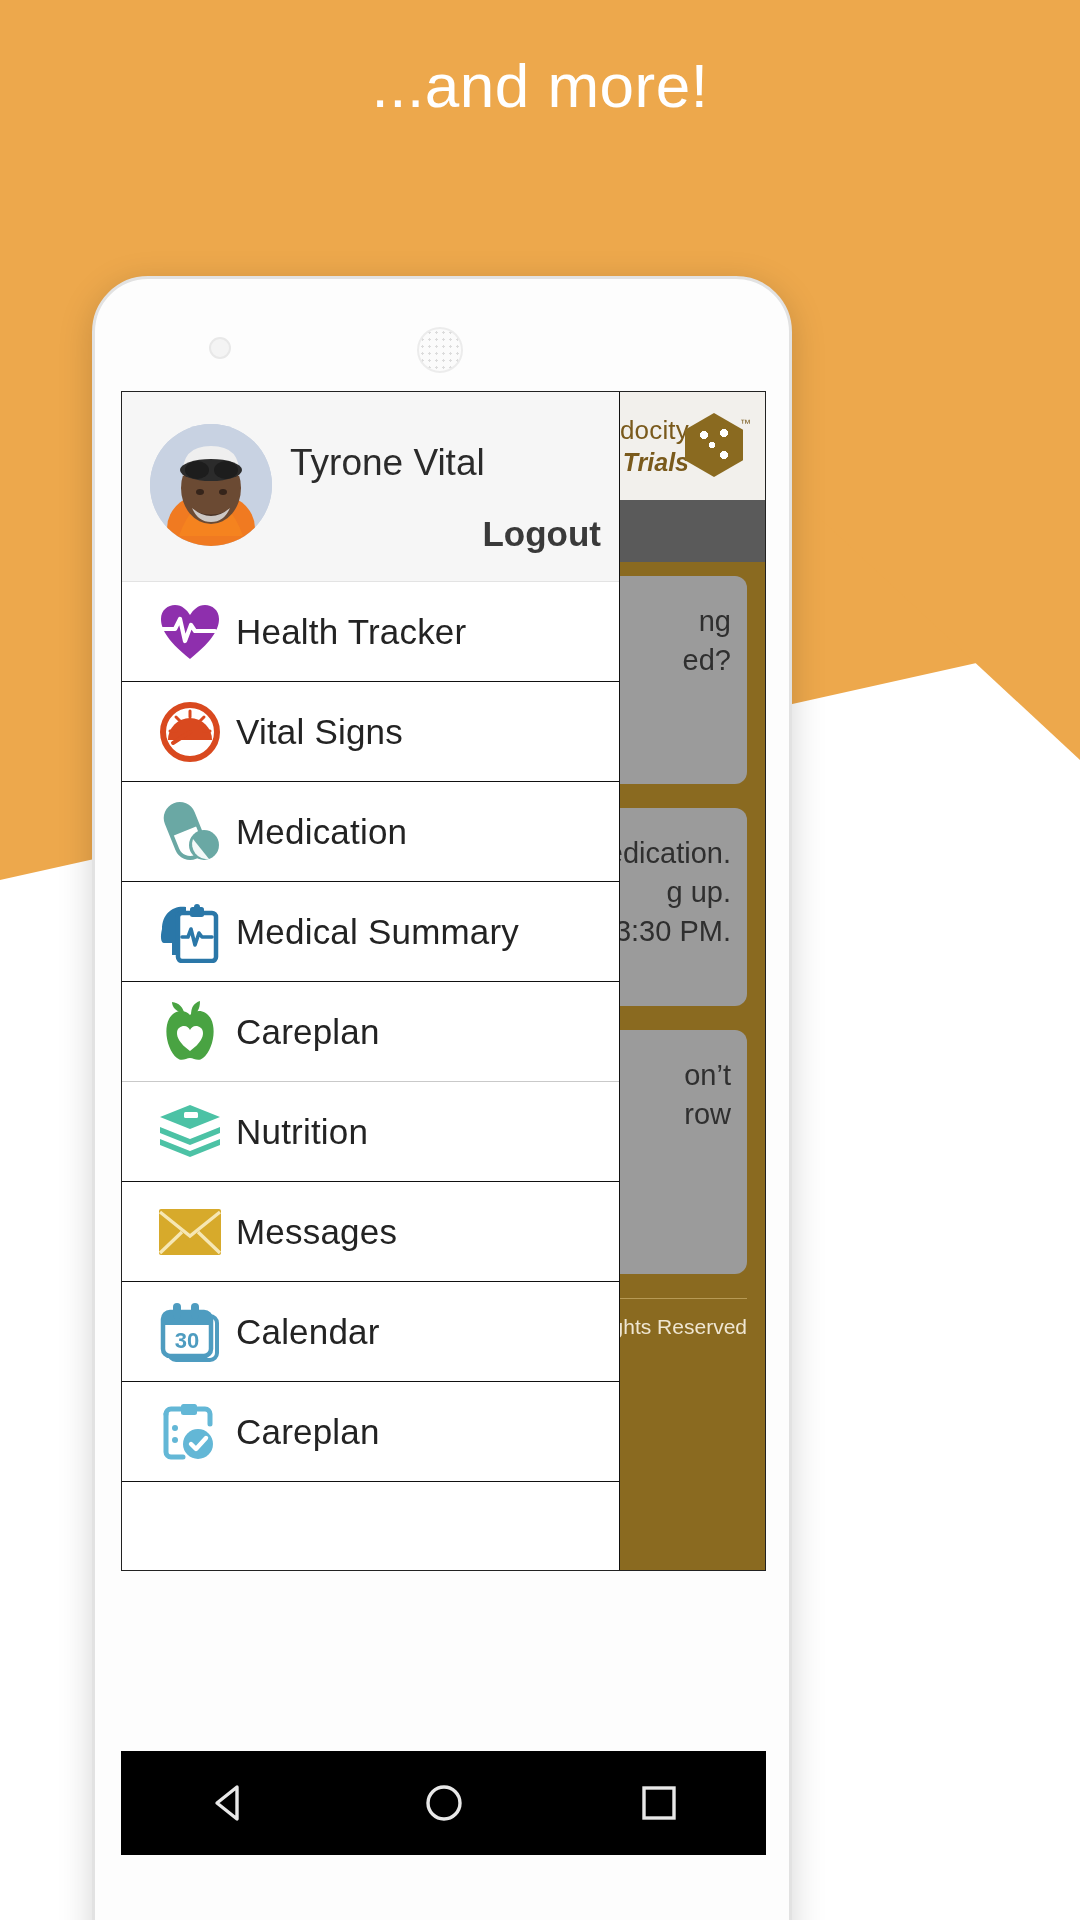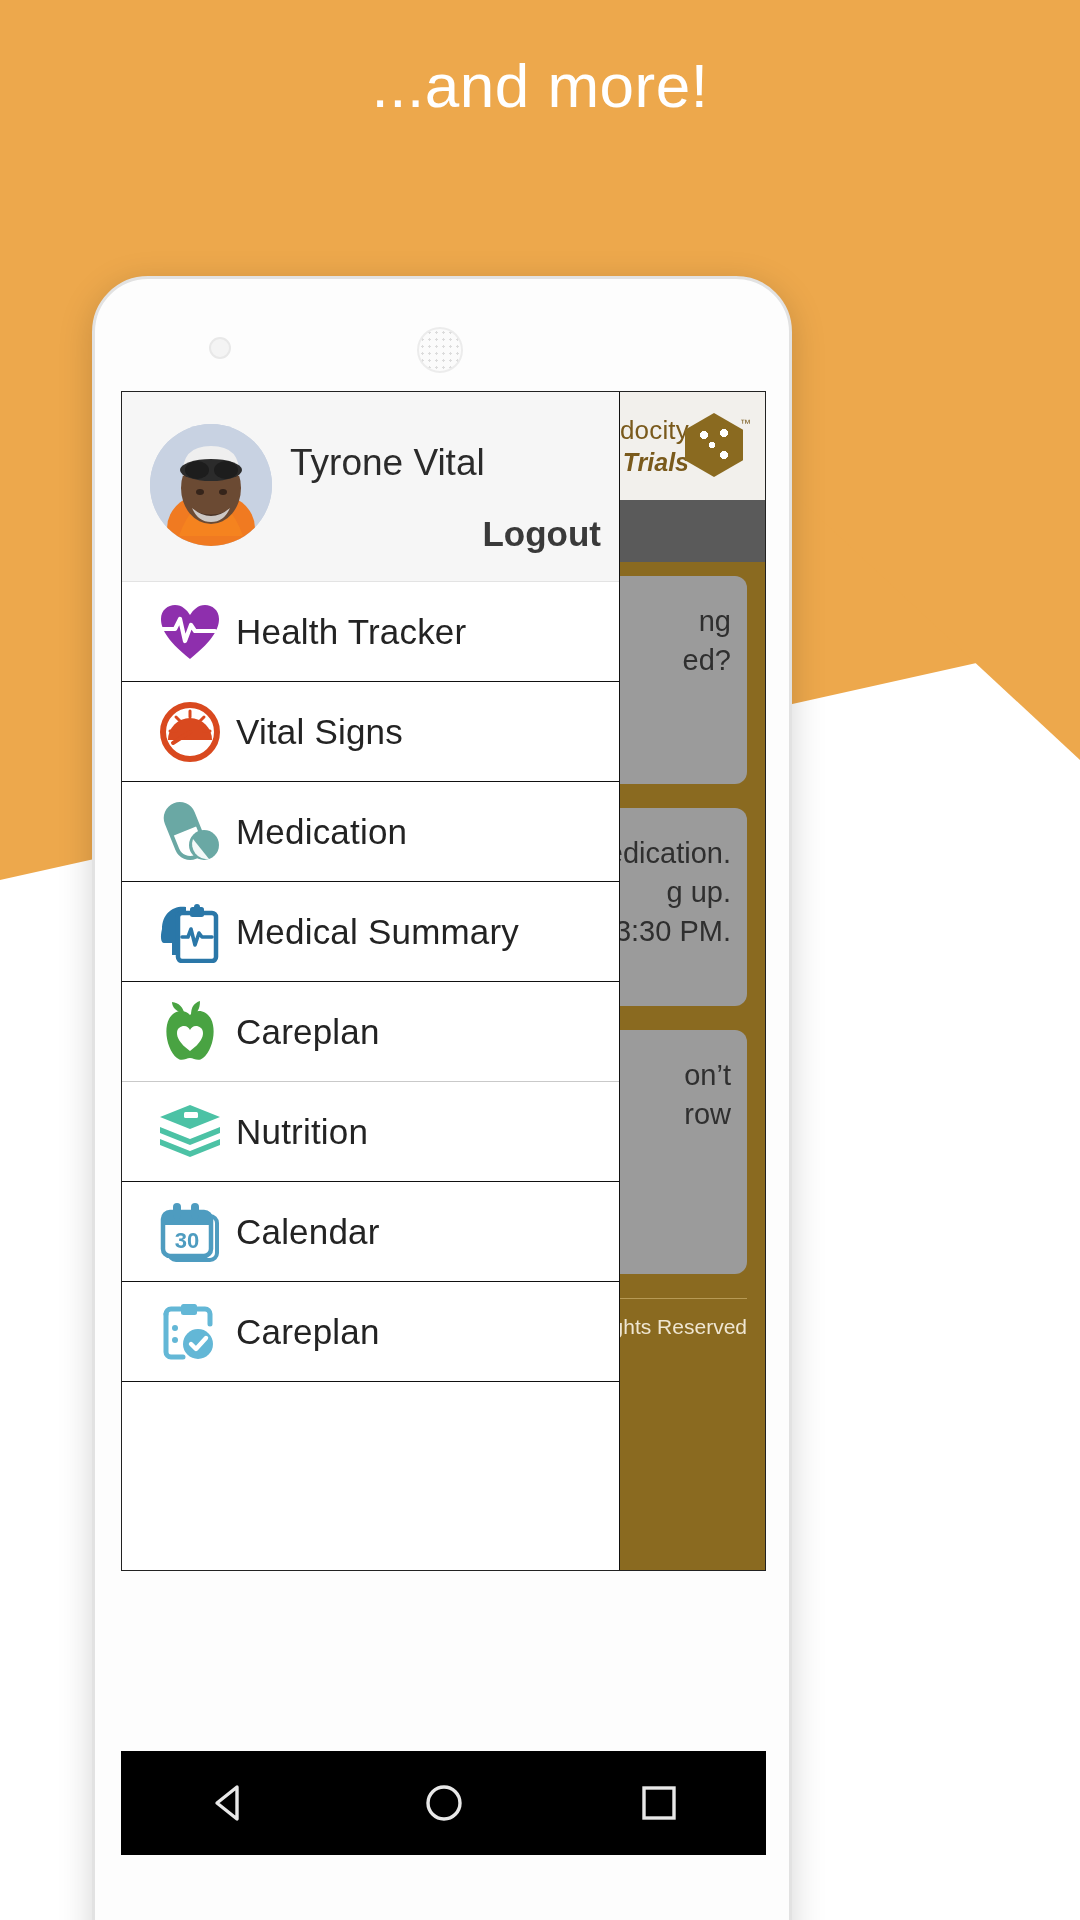--- a/index.html
+++ b/index.html
@@ -346,20 +346,30 @@
               <svg width="64" height="58" viewBox="0 0 64 58">
                 <path d="M32 2 L62 14 L32 26 L2 14 Z" fill="#4cc2a5"></path>
                 <rect x="26" y="9" width="14" height="6" rx="1.5" fill="#ffffff"></rect>
                 <path d="M2 24 L32 36 L62 24 L62 30 L32 42 L2 30 Z" fill="#4cc2a5"></path>
                 <path d="M2 36 L32 48 L62 36 L62 42 L32 54 L2 42 Z" fill="#4cc2a5"></path>
               </svg>
             </span>
             <span class="menu-label">Nutrition</span>
           </div>
 
+          <div class="menu-item">
+            <span class="menu-icon">
+              <svg width="64" height="48" viewBox="0 0 64 48">
+                <rect x="1" y="1" width="62" height="46" rx="2" fill="#d7aa2b"></rect>
+                <path d="M2 4 L32 28 L62 4" fill="none" stroke="#f6e7b4" stroke-width="3.4"></path>
+                <path d="M2 45 L24 24 M62 45 L40 24" fill="none" stroke="#f6e7b4" stroke-width="3.4"></path>
+              </svg>
+            </span>
+            <span class="menu-label">Messages</span>
+          </div>
 
           <div class="menu-item">
             <span class="menu-icon">
               <svg width="62" height="60" viewBox="0 0 62 60">
                 <rect x="10" y="14" width="48" height="44" rx="7" fill="none" stroke="#4e9cc0" stroke-width="4"></rect>
                 <rect x="4" y="10" width="48" height="44" rx="7" fill="#ffffff" stroke="#4e9cc0" stroke-width="4.5"></rect>
                 <path d="M4 17 a7 7 0 0 1 7 -7 h34 a7 7 0 0 1 7 7 v6 h-48 z" fill="#4e9cc0"></path>
                 <rect x="14" y="1" width="8" height="16" rx="4" fill="#4e9cc0"></rect>
                 <rect x="32" y="1" width="8" height="16" rx="4" fill="#4e9cc0"></rect>
                 <text x="28" y="46" text-anchor="middle" font-family="Liberation Sans, sans-serif" font-size="22" font-weight="bold" fill="#4e9cc0">30</text>

